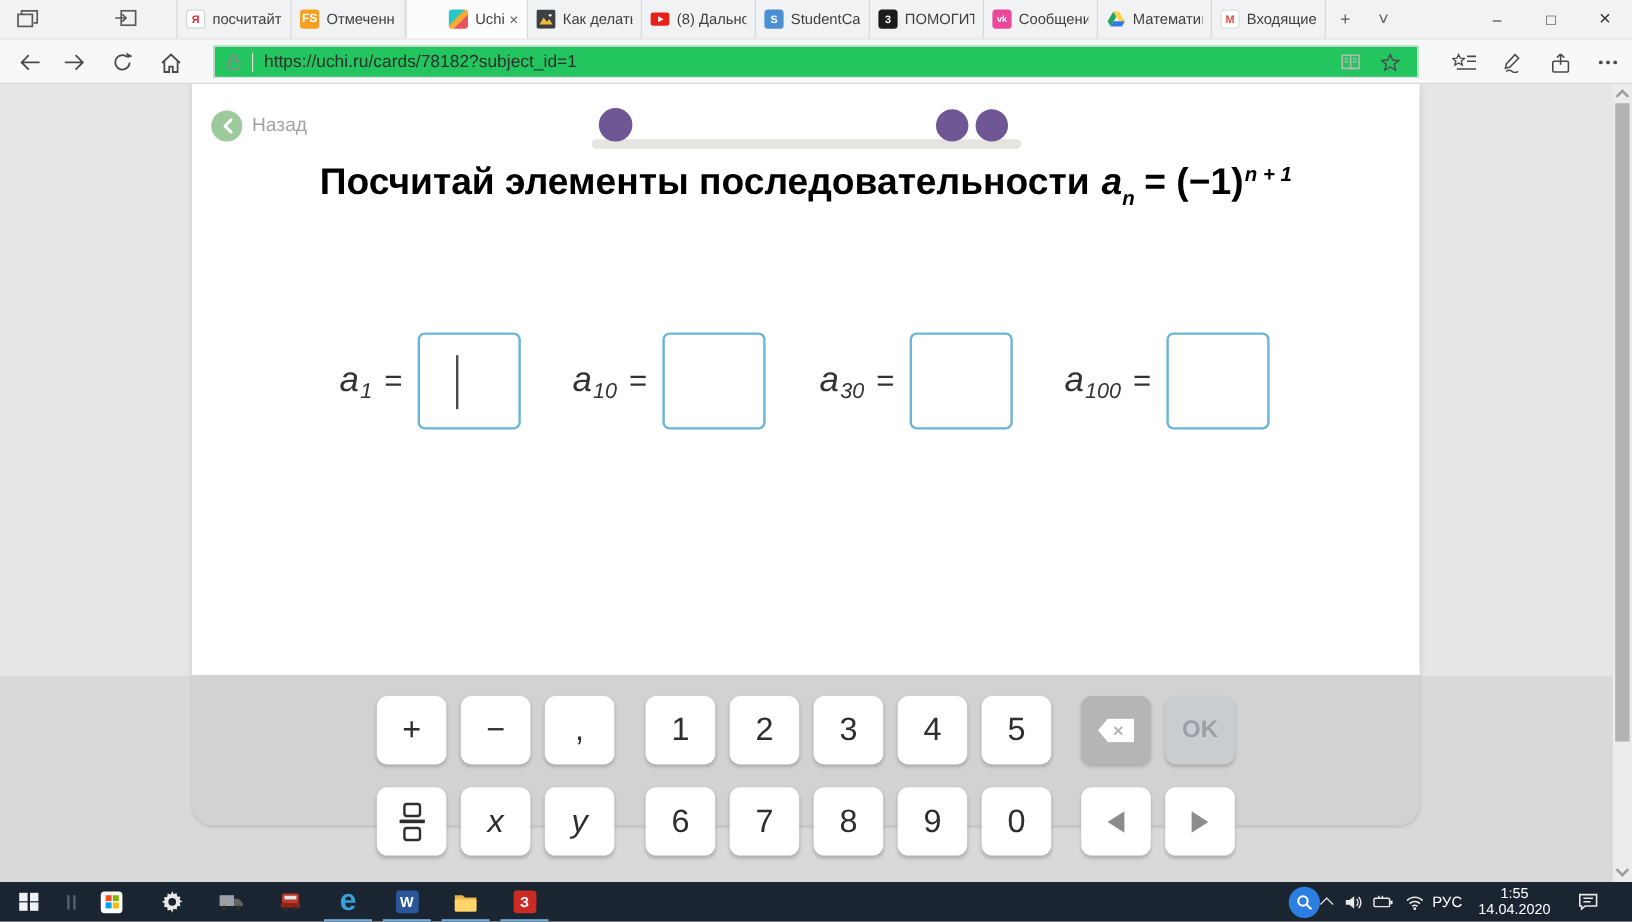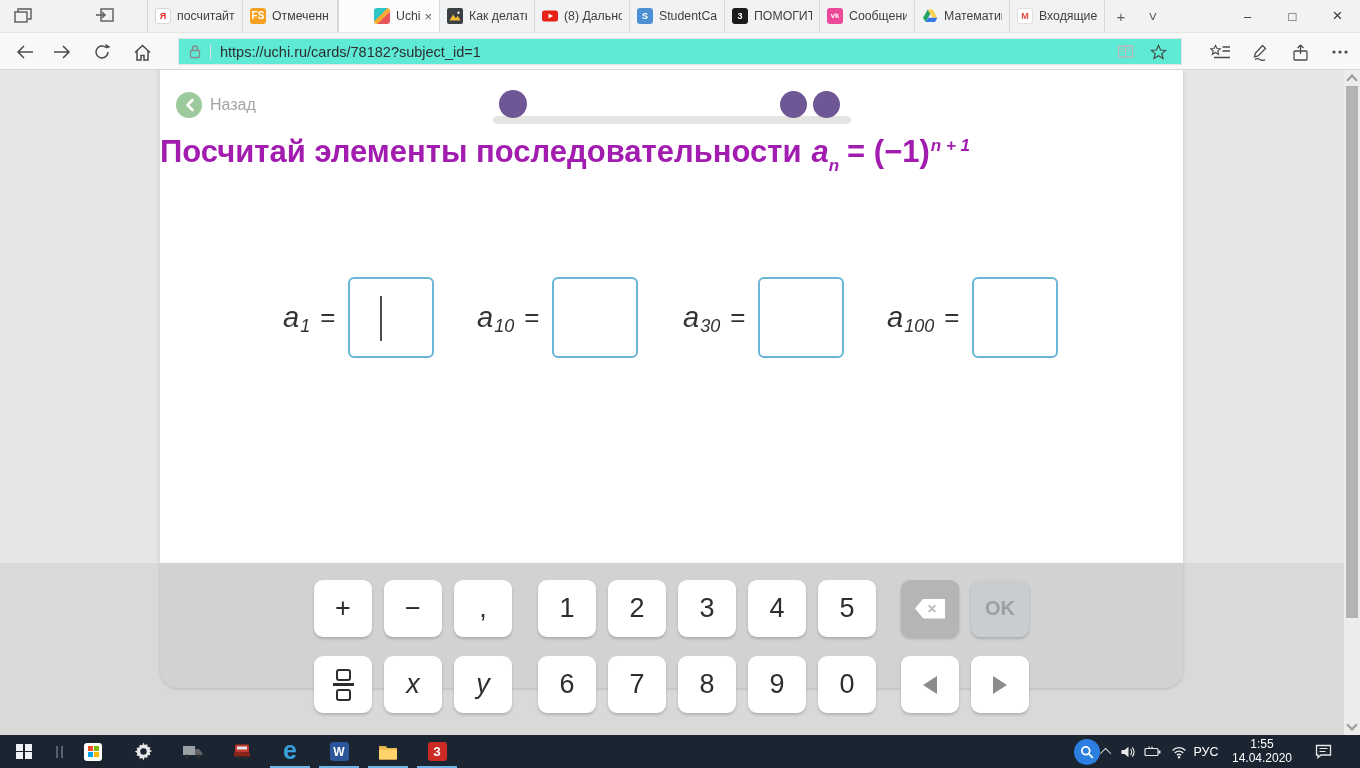--- a/index.html
+++ b/index.html
@@ -25,21 +25,21 @@
           color:#5f5f5f;font-size:15px;}
   .tb-spacer{flex:1;}
   .win-btn{width:45px;flex:none;display:flex;align-items:center;justify-content:center;
            color:#333;font-size:13px;}
   .win-btn.close{font-size:17px;}
 
   
   #addrbar{position:absolute;left:0;top:33px;width:1360px;height:37px;background:#f7f8f8;
            border-bottom:1px solid #d8d8d8;}
   .nav-ic{position:absolute;top:8px;width:24px;height:22px;display:flex;align-items:center;justify-content:center;}
-  #addr-field{position:absolute;left:178px;top:5px;width:1004px;height:27px;background:#5eead4;
+  #addr-field{position:absolute;left:178px;top:5px;width:1004px;height:27px;background:#22c55e;
               border:1px solid #e2e2e2;display:flex;align-items:center;}
   #lock{margin:0 8px 0 9px;flex:none;display:flex;}
   #addr-sep{width:1px;height:16px;background:#dcdcdc;margin-right:9px;}
   #url-text{font-size:14.5px;color:#2e2e2e;flex:1;white-space:nowrap;overflow:hidden;}
   .field-ic{flex:none;margin-right:14px;display:flex;}
 
   
   #viewport{position:absolute;left:0;top:70px;width:1360px;height:665px;background:#e6e6e6;overflow:hidden;}
   #scrollbar{position:absolute;right:0;top:0;width:16px;height:665px;background:#ececec;}
   #scroll-thumb{position:absolute;left:2px;top:16px;width:12px;height:532px;background:#b3b3b3;}
@@ -55,21 +55,21 @@
   #back-btn{position:absolute;left:16px;top:22px;display:flex;align-items:center;}
   #back-circle{width:26px;height:26px;border-radius:50%;background:#9cca9c;display:flex;
                align-items:center;justify-content:center;flex:none;}
   #back-label{margin-left:8px;font-size:16px;color:#a3a3a3;}
 
   
   #prog-track{position:absolute;left:333px;top:46px;width:358px;height:8px;border-radius:4px;background:#e4e4e0;}
   .prog-dot{position:absolute;border-radius:50%;background:#6f5795;}
 
   
-  #title{position:absolute;left:0;top:64px;width:100%;text-align:left;color:#a21caf;
+  #title{position:absolute;left:0;top:64px;width:100%;text-align:center;color:#000000;
          font-size:31px;font-weight:bold;white-space:nowrap;}
   #title .f-base{font-style:italic;margin-left:10px;}
   #title .f-sub{font-style:italic;font-size:17px;display:inline-block;transform:translateY(9px);}
   #title .f-eq{margin-left:8px;}
   #title .f-sup{font-style:italic;font-size:17px;display:inline-block;transform:translateY(-11px);margin-left:1px;}
 
   
   .ans-group{position:absolute;top:207px;height:81px;display:flex;align-items:center;}
   .ans-label{display:flex;align-items:center;color:#333;}
   .ans-base{font-style:italic;font-size:29px;}

